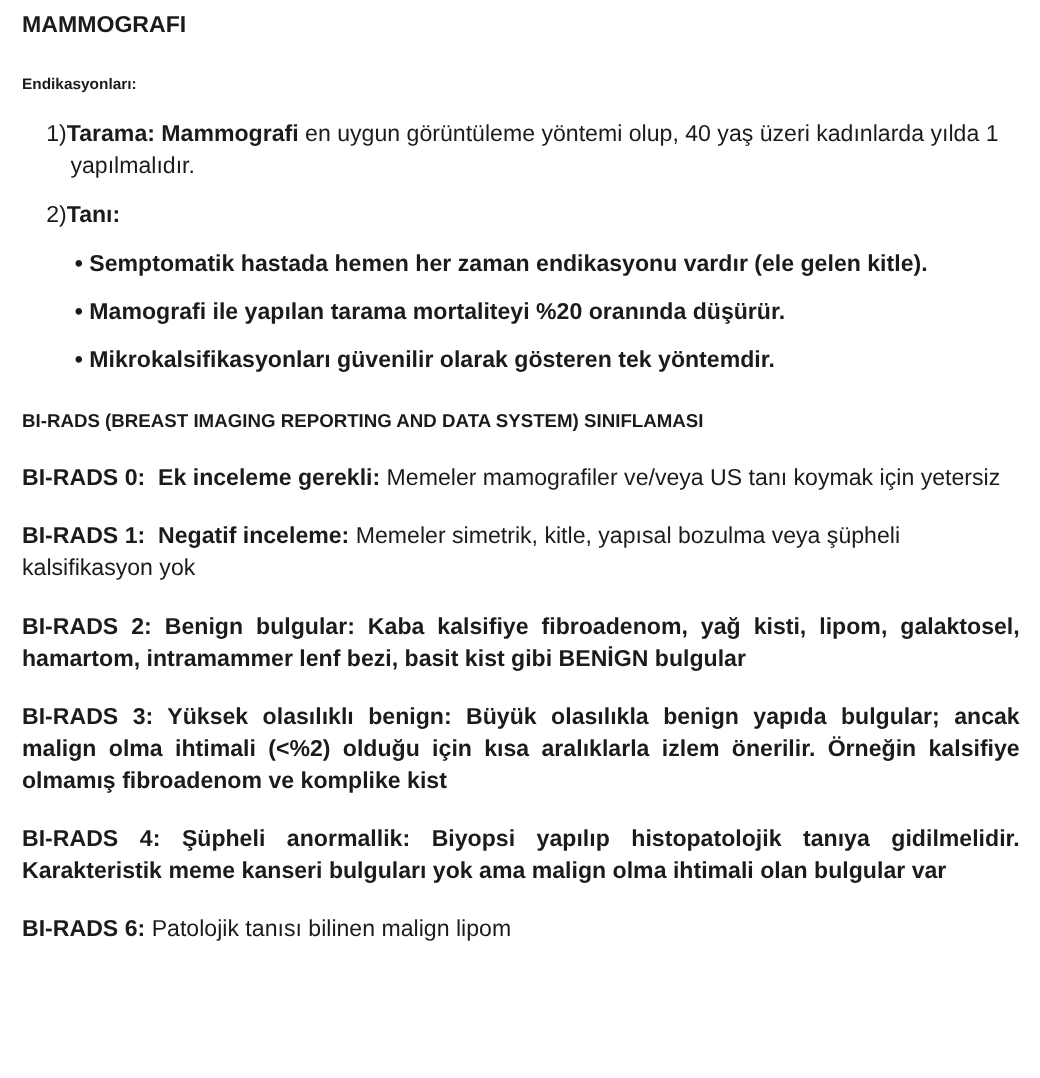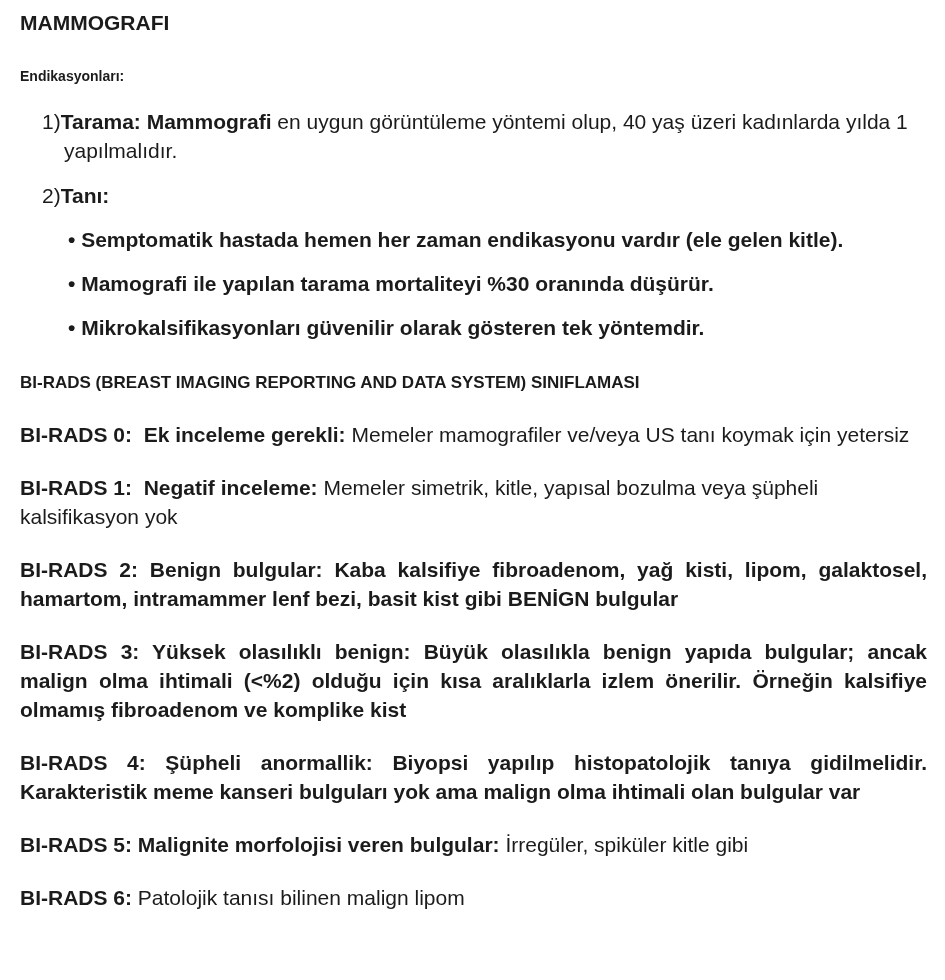--- a/index.html
+++ b/index.html
@@ -65,27 +65,26 @@
 
 <h2 class="section-heading">Endikasyonları:</h2>
 
 <div>
     <p class="num-item"><span class="num">1)</span><b>Tarama: Mammografi</b><span> en uygun görüntüleme yöntemi olup, 40 yaş üzeri kadınlarda yılda 1 yapılmalıdır.</span></p>
     <p class="num-item"><span class="num">2)</span><b>Tanı:</b></p>
   </div>
 
 <ul class="bullet-list">
     <li>Semptomatik hastada hemen her zaman endikasyonu vardır (ele gelen kitle).</li>
-    <li>Mamografi ile yapılan tarama mortaliteyi %30 oranında düşürür.</li>
+    <li>Mamografi ile yapılan tarama mortaliteyi %20 oranında düşürür.</li>
     <li>Mikrokalsifikasyonları güvenilir olarak gösteren tek yöntemdir.</li>
   </ul>
 
 <h2 class="birads-heading">BI-RADS (BREAST IMAGING REPORTING AND DATA SYSTEM) SINIFLAMASI</h2>
 
 <div class="birads-entries">
     <p class="birads-entry"><b>BI-RADS 0: &nbsp;Ek inceleme gerekli:</b><span> Memeler mamografiler ve/veya US tanı koymak için yetersiz</span></p>
     <p class="birads-entry"><b>BI-RADS 1: &nbsp;Negatif inceleme:</b><span> Memeler simetrik, kitle, yapısal bozulma veya şüpheli kalsifikasyon yok</span></p>
     <p class="birads-entry justify"><b>BI-RADS 2: Benign bulgular: Kaba kalsifiye fibroadenom, yağ kisti, lipom, galaktosel, hamartom, intramammer lenf bezi, basit kist gibi BENİGN bulgular</b></p>
     <p class="birads-entry justify"><b>BI-RADS 3: Yüksek olasılıklı benign: Büyük olasılıkla benign yapıda bulgular; ancak malign olma ihtimali (&lt;%2) olduğu için kısa aralıklarla izlem önerilir. Örneğin kalsifiye olmamış fibroadenom ve komplike kist</b></p>
     <p class="birads-entry justify"><b>BI-RADS 4: Şüpheli anormallik: Biyopsi yapılıp histopatolojik tanıya gidilmelidir. Karakteristik meme kanseri bulguları yok ama malign olma ihtimali olan bulgular var</b></p>
-    <p class="birads-entry"><b>BI-RADS 5: Malignite morfolojisi veren bulgular:</b><span> İrregüler, spiküler kitle gibi</span></p>
     <p class="birads-entry"><b>BI-RADS 6:</b><span> Patolojik tanısı bilinen malign lipom</span></p>
   </div>
 
 </body></html>

